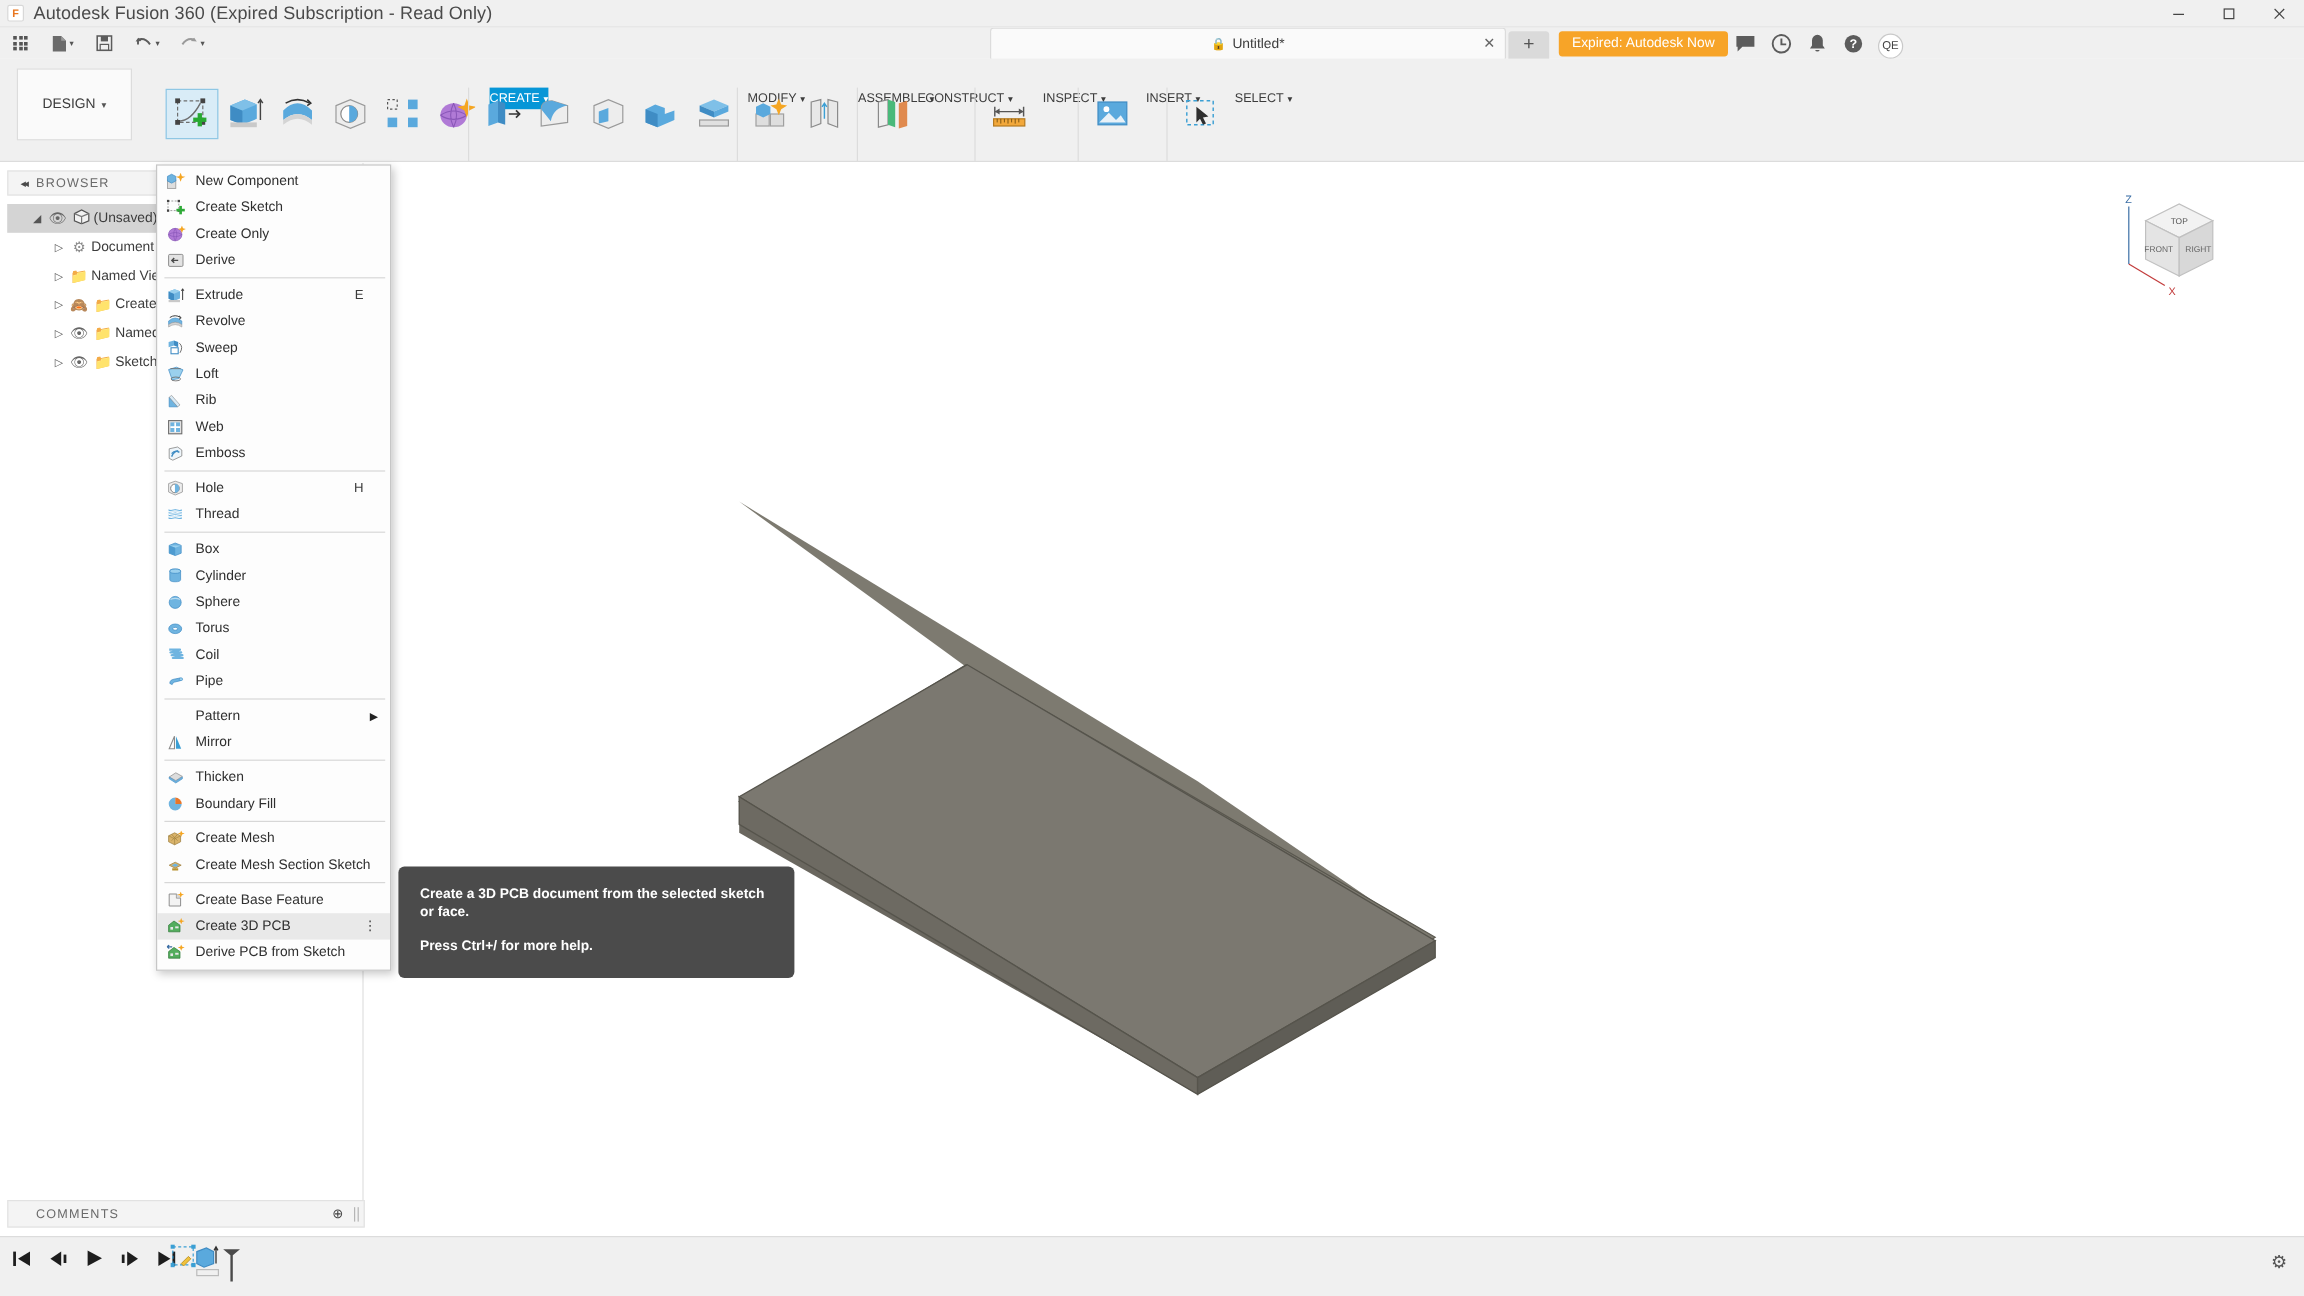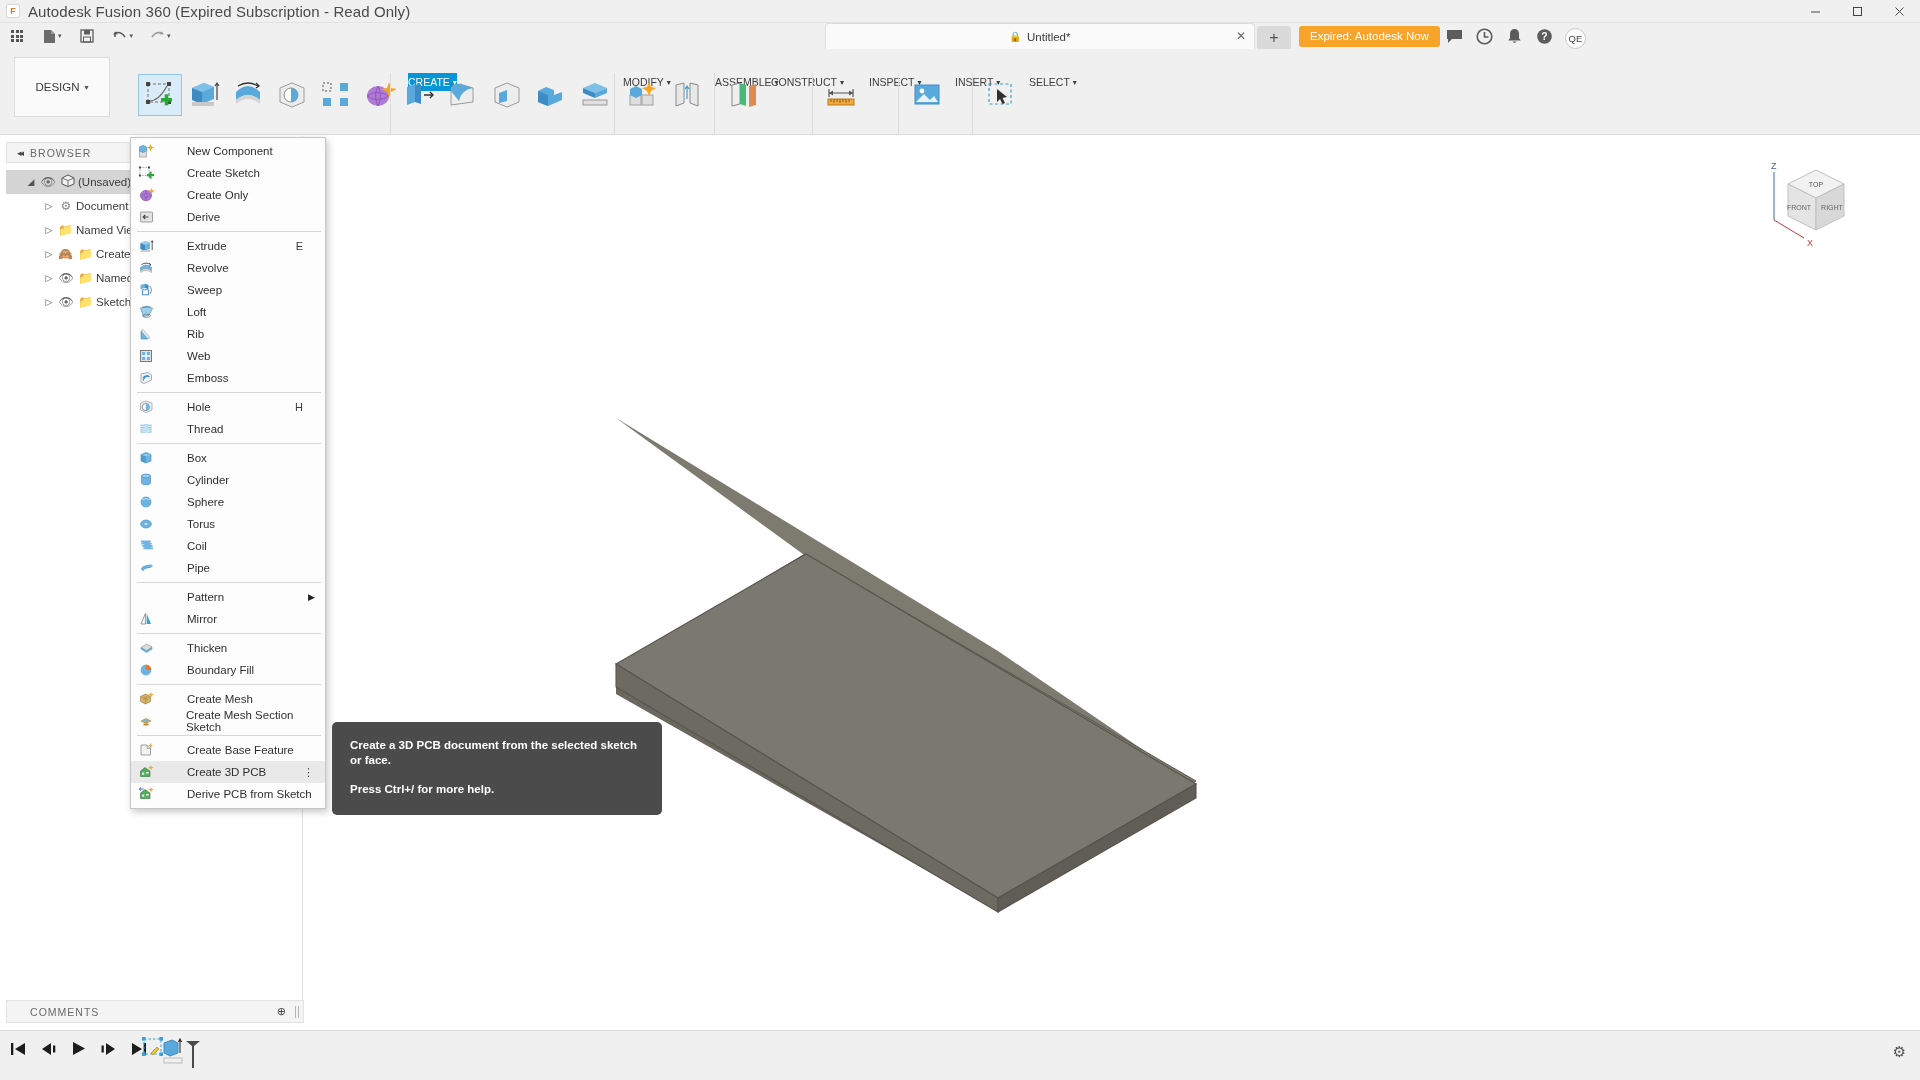--- a/index.html
+++ b/index.html
@@ -148,21 +148,21 @@
   .viewcube { position: absolute; right: 48px; top: 18px; width: 120px; height: 115px; }
 
   
   .menu {
     position: absolute; left: 130px; top: 137px; width: 196px;
     background: #fdfdfd; border: 1px solid #c6c6c6;
     box-shadow: 2px 3px 7px rgba(0,0,0,.22); z-index: 40; padding: 2px 0 3px;
   }
   .mi {
     height: 22px; display: flex; align-items: center; font-size: 11.5px;
-    color: #2f2f2f; padding-left: 6px; position: relative; gap: 24px;
+    color: #2f2f2f; padding-left: 6px; position: relative;
   }
   .mi.hl { background: #e9e9e9; }
   .mi .mico { width: 20px; height: 16px; display: flex; align-items: center;
     justify-content: center; margin-right: 6px; }
   .mi .shortcut { position: absolute; right: 22px; font-size: 11px; color: #3c3c3c; }
   .mi .submenu-arrow { position: absolute; right: 10px; font-size: 9px; color: #222; }
   .mi .kebab { position: absolute; right: 11px; font-size: 11px; color: #3c3c3c;
     letter-spacing: 0; line-height: 8px; }
   .msep { height: 1px; background: #d7d7d7; margin: 3px 4px 3px 6px; }
 

